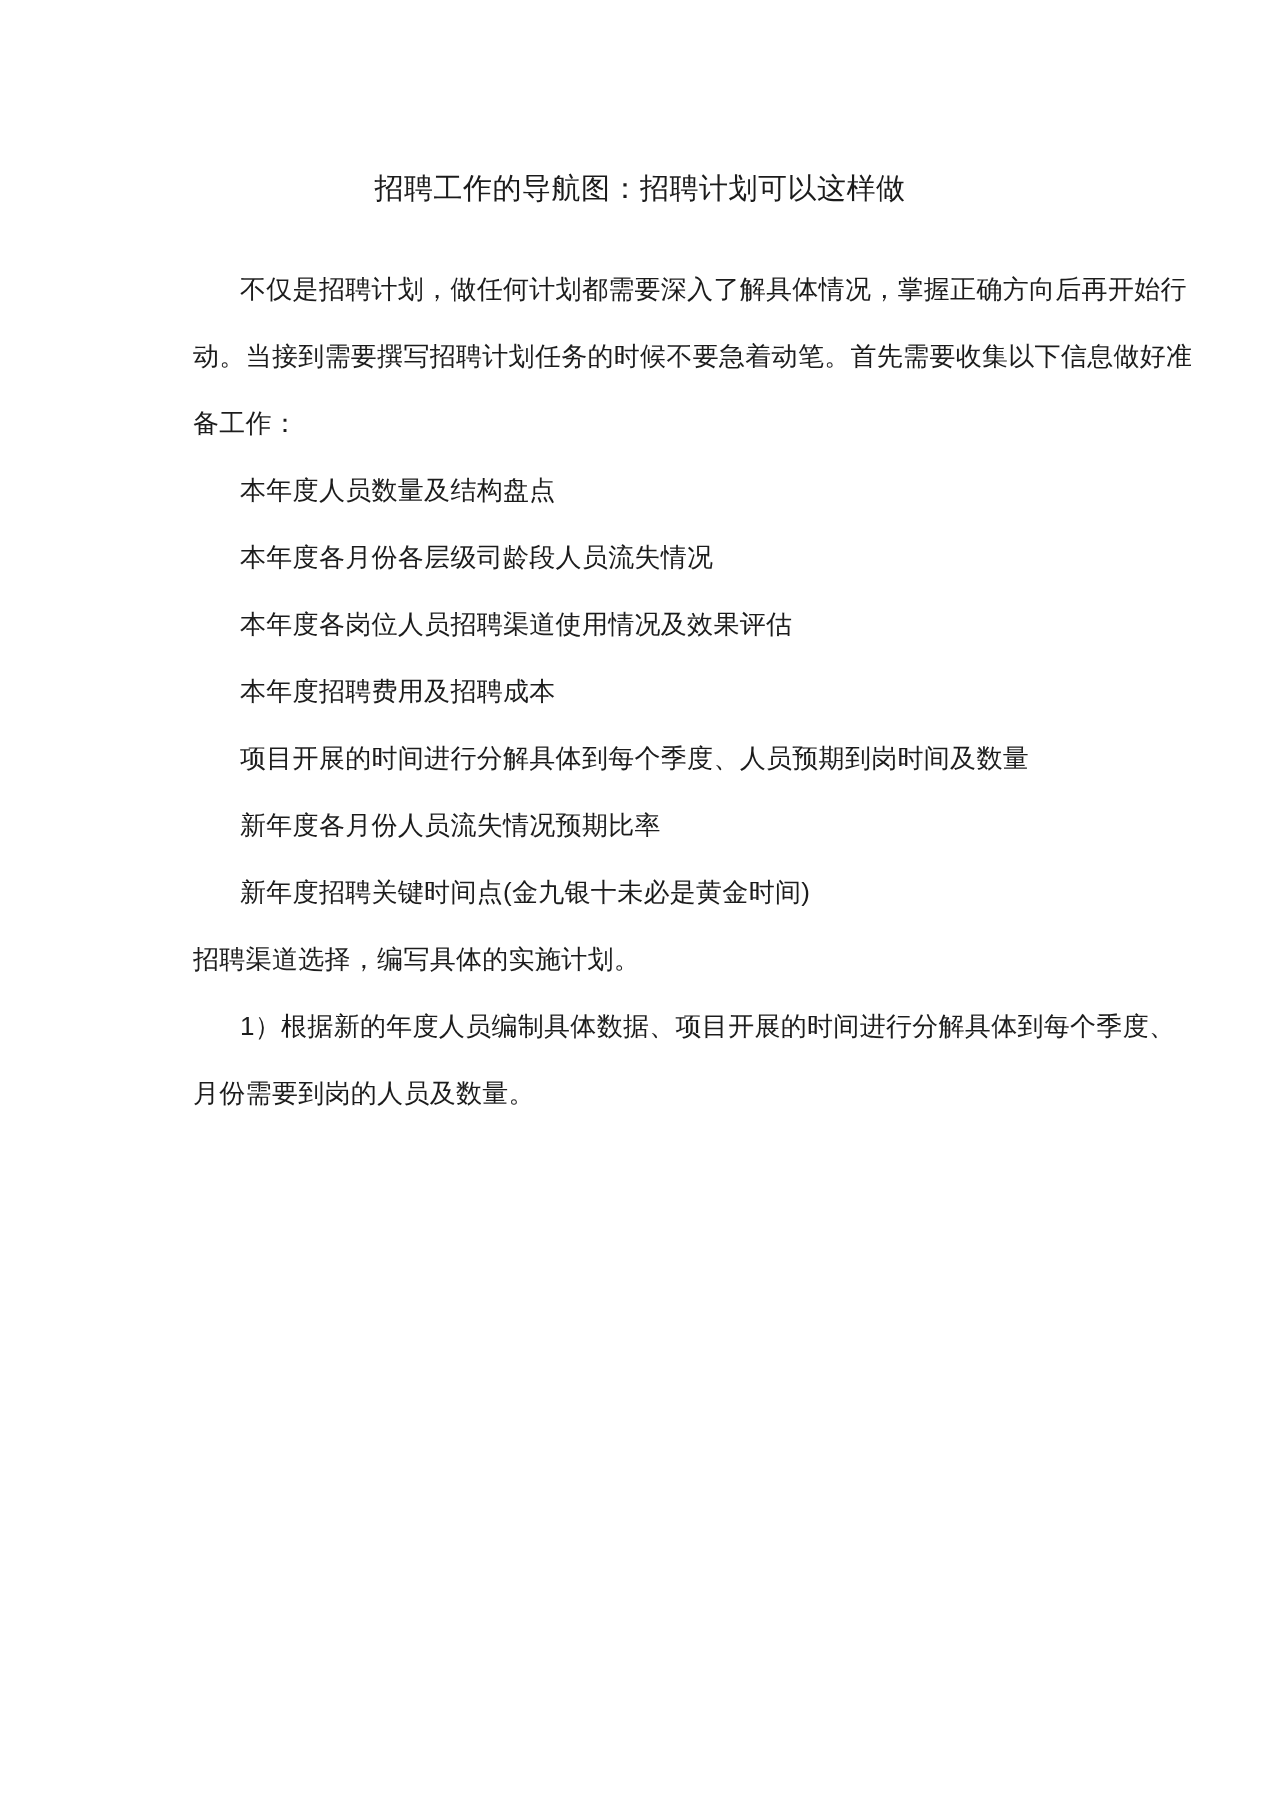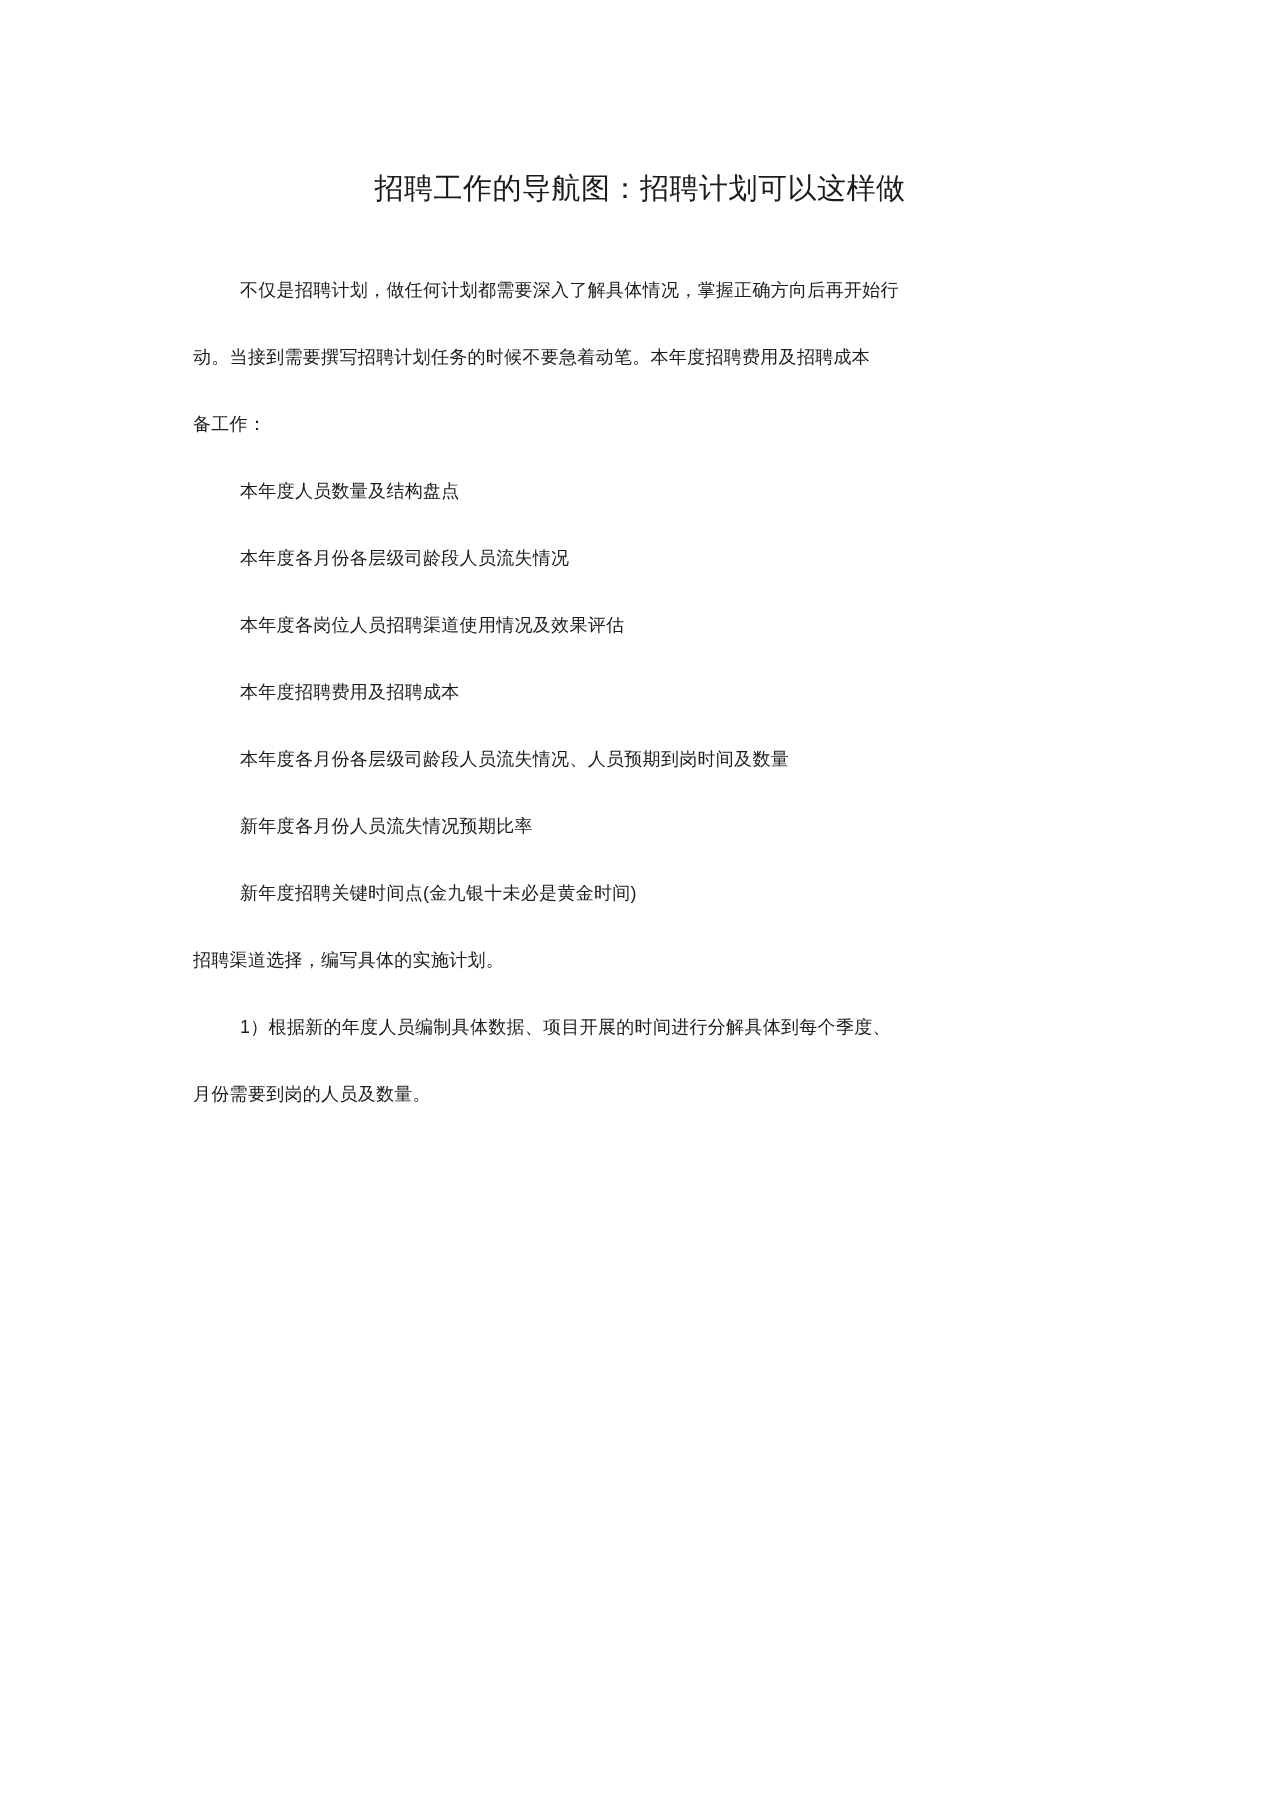--- a/index.html
+++ b/index.html
@@ -33,42 +33,42 @@
     position: absolute;
     top: 256px;
     left: 193px;
     width: 894px;
     color: #1c1c1c;
   }
   .doc-line {
     height: 67px;
     display: flex;
     align-items: center;
-    font-size: 18px;
+    font-size: 26px;
     font-weight: 400;
     letter-spacing: 0.3px;
     white-space: nowrap;
   }
   .doc-line.indent {
     padding-left: 47px;
   }
 </style>
 </head>
 <body>
 
 <div class="page">
   <div class="doc-title">招聘工作的导航图：招聘计划可以这样做</div>
   <div class="doc-body">
       <div class="doc-line indent">不仅是招聘计划，做任何计划都需要深入了解具体情况，掌握正确方向后再开始行</div>
-      <div class="doc-line">动。当接到需要撰写招聘计划任务的时候不要急着动笔。本年度招聘费用及招聘成本</div>
+      <div class="doc-line">动。当接到需要撰写招聘计划任务的时候不要急着动笔。首先需要收集以下信息做好准</div>
       <div class="doc-line">备工作：</div>
       <div class="doc-line indent">本年度人员数量及结构盘点</div>
       <div class="doc-line indent">本年度各月份各层级司龄段人员流失情况</div>
       <div class="doc-line indent">本年度各岗位人员招聘渠道使用情况及效果评估</div>
       <div class="doc-line indent">本年度招聘费用及招聘成本</div>
-      <div class="doc-line indent">本年度各月份各层级司龄段人员流失情况、人员预期到岗时间及数量</div>
+      <div class="doc-line indent">项目开展的时间进行分解具体到每个季度、人员预期到岗时间及数量</div>
       <div class="doc-line indent">新年度各月份人员流失情况预期比率</div>
       <div class="doc-line indent">新年度招聘关键时间点(金九银十未必是黄金时间)</div>
       <div class="doc-line">招聘渠道选择，编写具体的实施计划。</div>
       <div class="doc-line indent">1）根据新的年度人员编制具体数据、项目开展的时间进行分解具体到每个季度、</div>
       <div class="doc-line">月份需要到岗的人员及数量。</div>
     </div>
 </div>
 
 </body></html>

